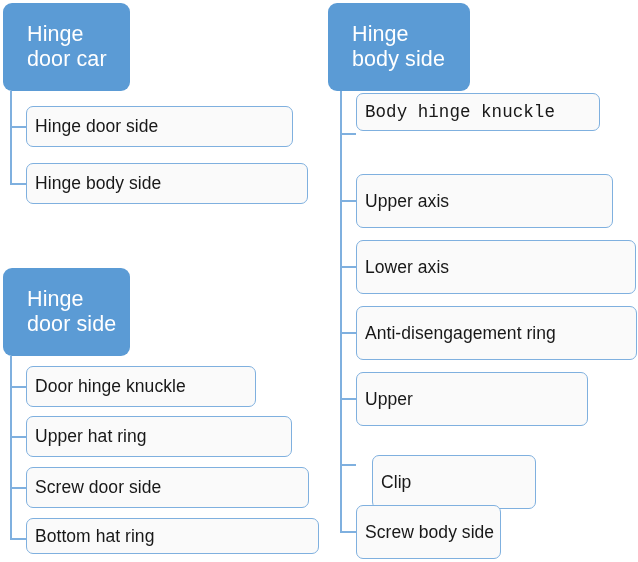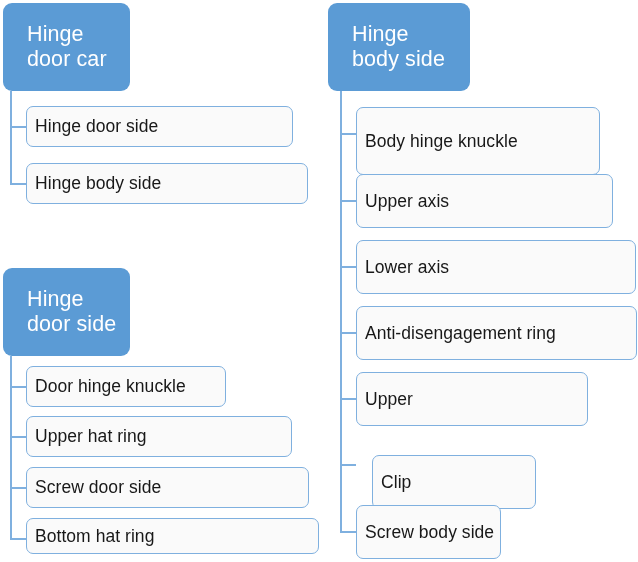--- a/index.html
+++ b/index.html
@@ -83,21 +83,21 @@
     <span class="label">Hinge
 door side</span>
   </div>
 
   <div class="conn conn-v" style="left:10px; top:356px; height:183px;"></div>
   <div class="conn conn-h" style="left:10px; top:386px; width:16px;"></div>
   <div class="conn conn-h" style="left:10px; top:436px; width:16px;"></div>
   <div class="conn conn-h" style="left:10px; top:487px; width:16px;"></div>
   <div class="conn conn-h" style="left:10px; top:538px; width:16px;"></div>
 
-  <div class="node node-leaf" style="left:26px; top:366px; width:200px; height:41px;">
+  <div class="node node-leaf" style="left:26px; top:366px; width:230px; height:41px;">
     <span>Door hinge knuckle</span>
   </div>
   <div class="node node-leaf" style="left:26px; top:416px; width:266px; height:41px;">
     <span>Upper hat ring</span>
   </div>
   <div class="node node-leaf" style="left:26px; top:467px; width:283px; height:41px;">
     <span>Screw door side</span>
   </div>
   <div class="node node-leaf" style="left:26px; top:518px; width:293px; height:36px;">
     <span>Bottom hat ring</span>
@@ -110,21 +110,21 @@
 
   <div class="conn conn-v" style="left:340px; top:91px; height:441px;"></div>
   <div class="conn conn-h" style="left:340px; top:133px; width:16px;"></div>
   <div class="conn conn-h" style="left:340px; top:200px; width:16px;"></div>
   <div class="conn conn-h" style="left:340px; top:266px; width:16px;"></div>
   <div class="conn conn-h" style="left:340px; top:332px; width:16px;"></div>
   <div class="conn conn-h" style="left:340px; top:398px; width:16px;"></div>
   <div class="conn conn-h" style="left:340px; top:464px; width:16px;"></div>
   <div class="conn conn-h" style="left:340px; top:531px; width:16px;"></div>
 
-  <div class="node node-leaf" style="left:356px; top:107px; width:244px; height:68px;">
+  <div class="node node-leaf" style="left:356px; top:93px; width:244px; height:38px;font-family:Liberation Mono, monospace;">
     <span>Body hinge knuckle</span>
   </div>
   <div class="node node-leaf" style="left:356px; top:174px; width:257px; height:54px;">
     <span>Upper axis</span>
   </div>
   <div class="node node-leaf" style="left:356px; top:240px; width:280px; height:54px;">
     <span>Lower axis</span>
   </div>
   <div class="node node-leaf" style="left:356px; top:306px; width:281px; height:54px;">
     <span>Anti-disengagement ring</span>

